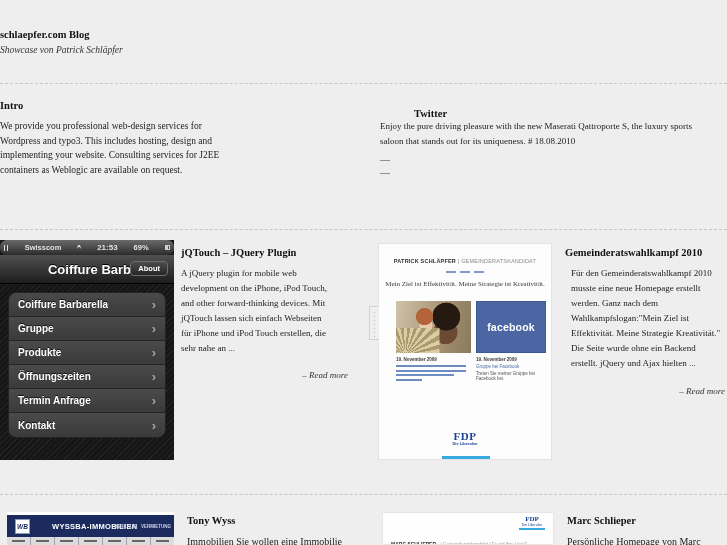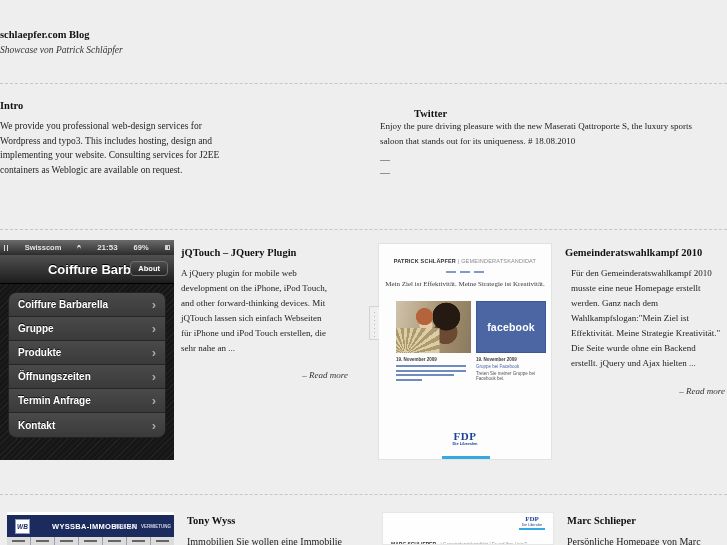--- a/index.html
+++ b/index.html
@@ -46,21 +46,21 @@
   .iphone {
     top:240px; left:0; width:174px; height:220px; overflow:hidden; cursor:pointer;
     background:#161616;
     background-image:repeating-linear-gradient(135deg, rgba(255,255,255,.05) 0 1px, transparent 1px 4px);
     font-family:"Liberation Sans","DejaVu Sans",sans-serif;
   }
   .ip-status {
     position:absolute; top:0; left:0; right:0; height:15px;
     background:linear-gradient(#6a6a6a,#2c2c2c);
     color:#e3e3e3; font-size:7.5px; font-weight:bold;
-    display:flex; align-items:center; padding:0 4px; gap:16px;
+    display:flex; align-items:center; padding:0 4px; gap:16px;border-radius:7px;
   }
   .sig-icon { width:11px; height:6px;
     background:repeating-linear-gradient(90deg,#ddd 0 1.5px,transparent 1.5px 3px); }
   .wifi-icon { width:9px; height:5px; border-top:2px solid #ddd;
     border-radius:50% 50% 0 0/100% 100% 0 0; }
   .ip-time { flex:1; text-align:left; font-size:8px; }
   .batt-icon { width:10px; height:5px; border:1px solid #cfcfcf; position:relative; }
   .batt-icon::after { content:""; position:absolute; left:0; top:0; bottom:0; width:70%; background:#cfcfcf; }
   .ip-navbar {
     position:absolute; top:15px; left:0; right:0; height:29px;

